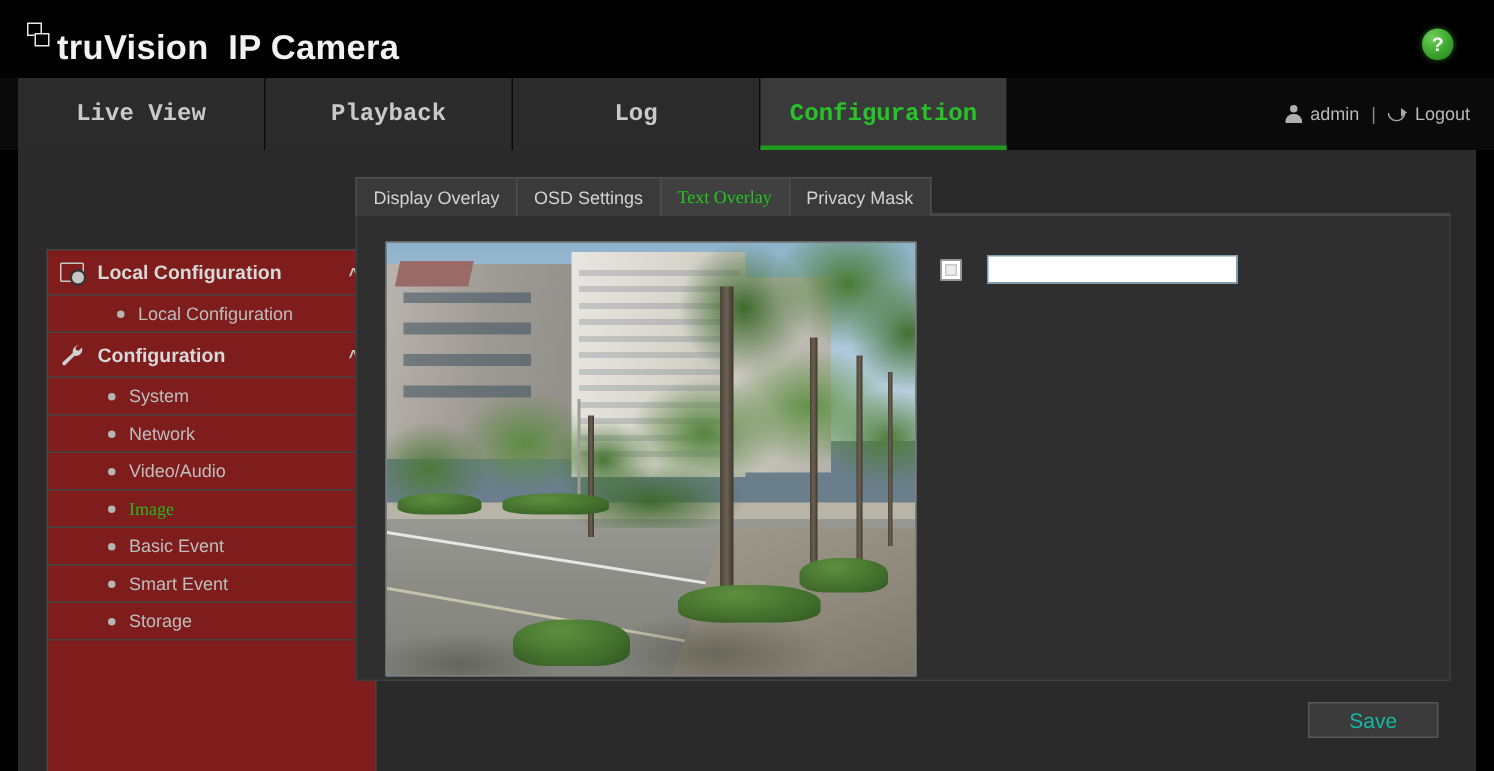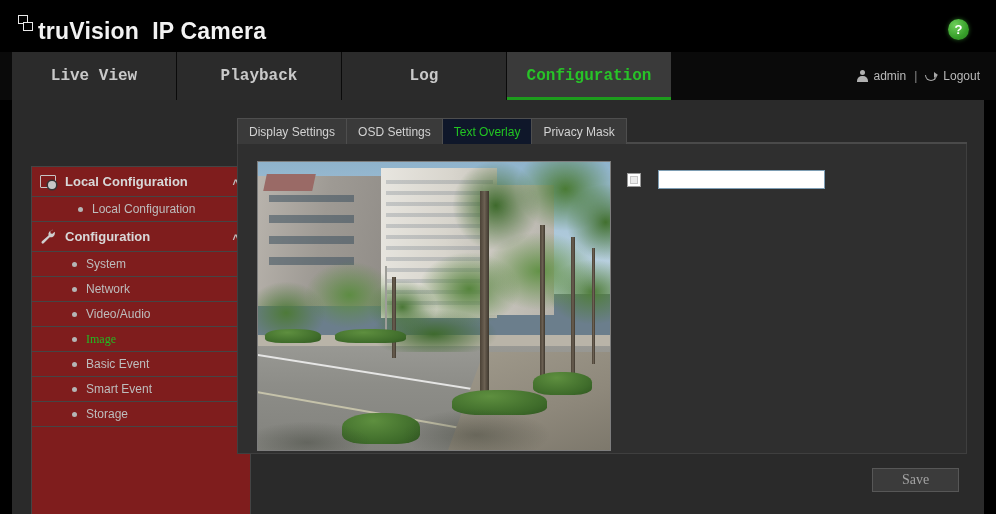--- a/index.html
+++ b/index.html
@@ -277,21 +277,22 @@
     font-size: 12px;
     display: flex;
     align-items: center;
     border: 1px solid #4e4e4e;
     border-bottom: none;
     margin-right: -1px;
     cursor: pointer;
   }
   .ctab.active {
     color: #22c522;
-    background: #0f172a;
+    background: #404040;
+    font-family: Liberation Serif, serif;
   }
   .tabstrip .filler {
     flex: 1;
     border-bottom: 1px solid #4a4a4a;
   }
 
   .panel {
     position: relative;
     height: 310px;
     border: 1px solid #3f3f3f;
@@ -466,22 +467,22 @@
     position: absolute;
     left: 0; top: 338px;
     width: 730px; height: 58px;
   }
   .save-btn {
     position: absolute;
     right: 8px; top: 12px;
     width: 87px; height: 24px;
     background: #3b3b3b;
     border: 1px solid #575757;
-    color: #a3a3a3;
-    font-family: Liberation Serif, serif;
+    color: #14b8a6;
+    font-family: Liberation Sans, sans-serif;
     font-size: 14px;
     cursor: pointer;
     text-align: center;
   }
 </style>
 </head>
 <body>
 
 <div id="app">
 
@@ -566,21 +567,21 @@
       </div>
       <div class="side-item">
         <span class="dot"></span>
         <span>Storage</span>
       </div>
     </div>
 
     <div class="content">
 
       <div class="tabstrip">
-        <div class="ctab">Display Settings</div>
+        <div class="ctab">Display Overlay</div>
         <div class="ctab">OSD Settings</div>
         <div class="ctab active">Text Overlay</div>
         <div class="ctab">Privacy Mask</div>
         <div class="filler"></div>
       </div>
 
       <div class="panel">
 
         <div class="preview">
           <div class="pv-sky"></div>

